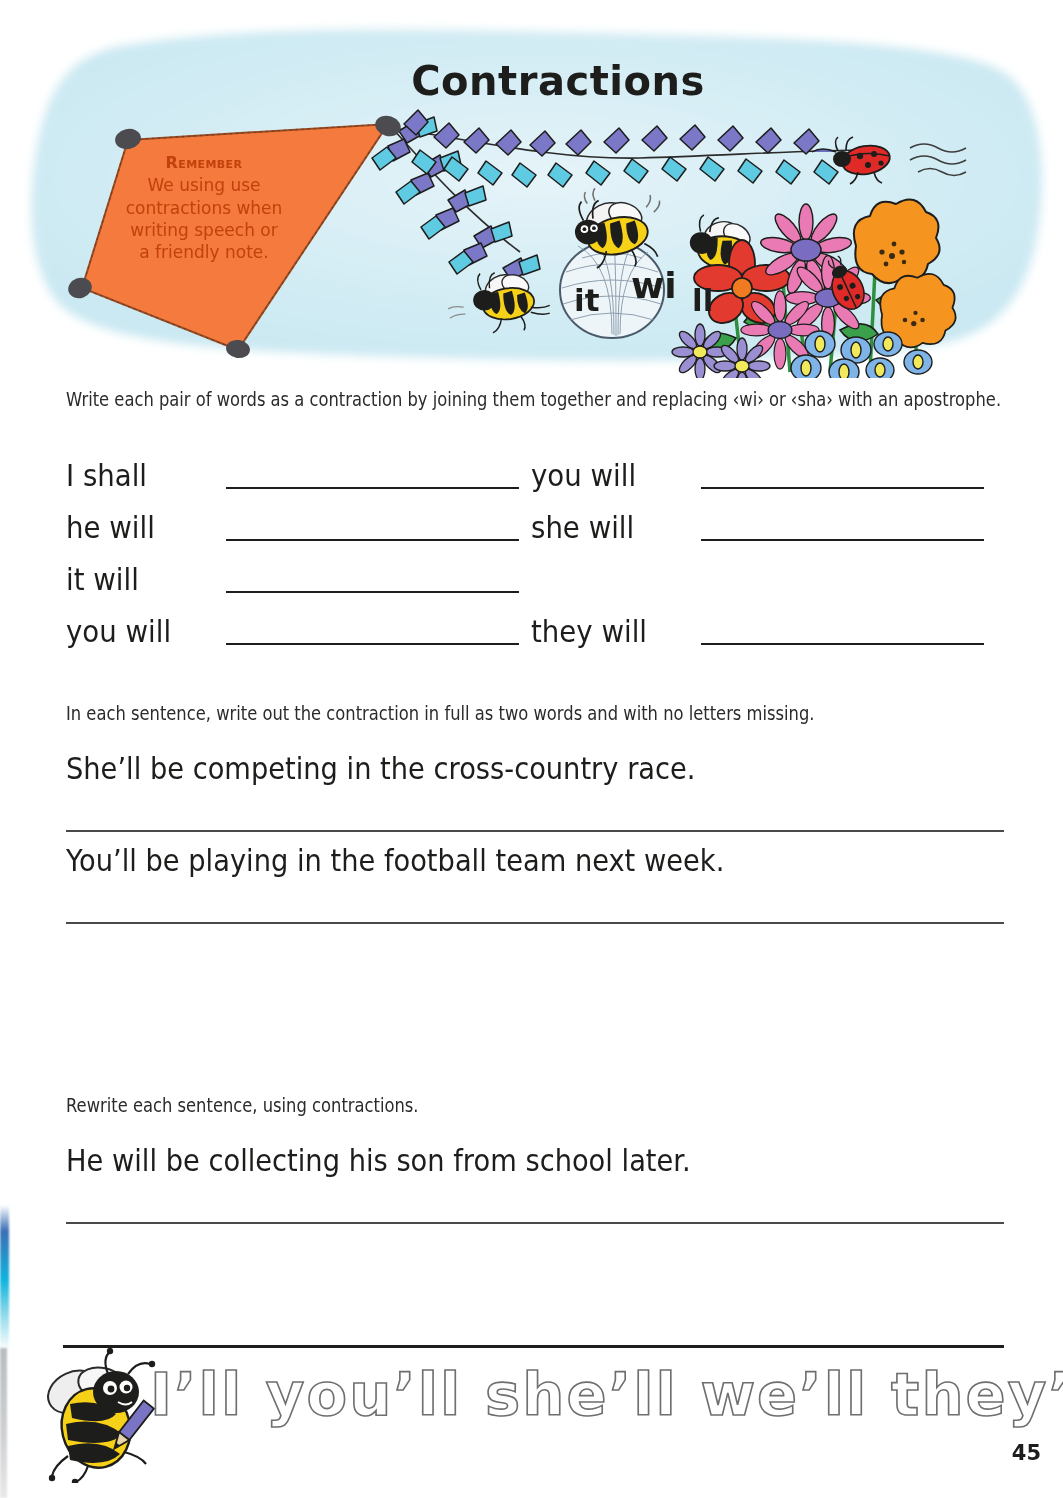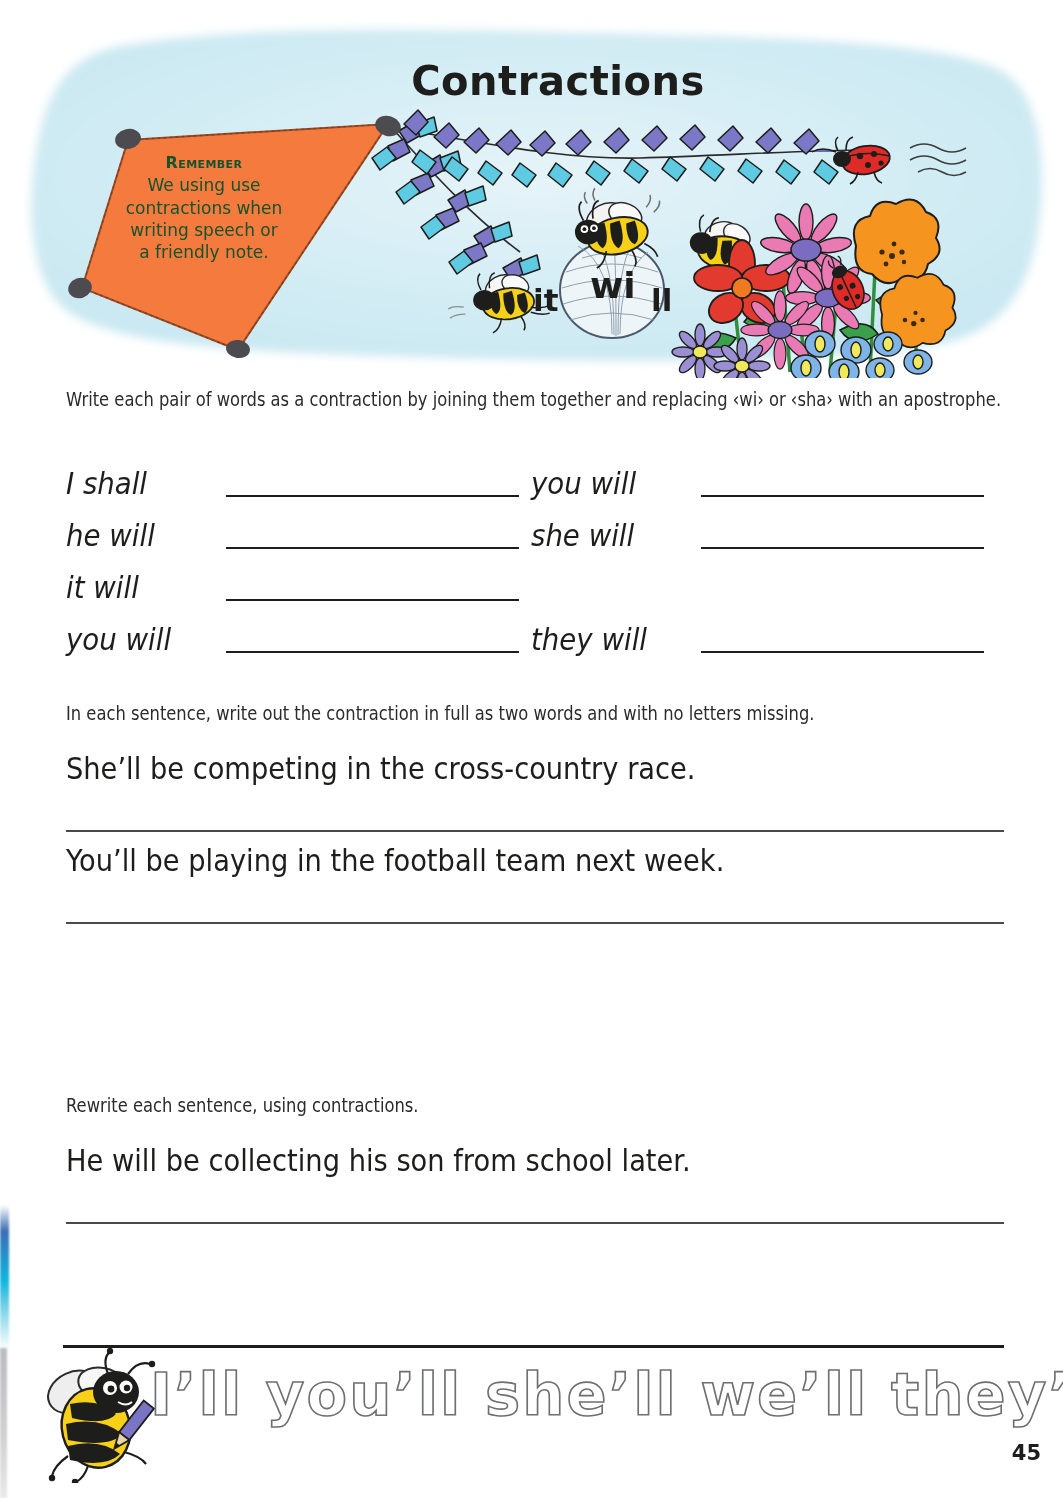--- a/index.html
+++ b/index.html
@@ -65,40 +65,41 @@
     padding-left: 28px;
   }
 
   
   .kite-text {
     position: absolute;
     left: 104px;
     top: 152px;
     width: 200px;
     text-align: center;
-    color: #14532d;
+    color: #c2410c;
     font-family: "DejaVu Sans", sans-serif;
     line-height: 1.32;
   }
   .kite-head {
     font-size: 16px;
     font-variant: small-caps;
     font-weight: 700;
     letter-spacing: 0.4px;
     margin-bottom: 1px;
   }
   .kite-line { font-size: 17px; }
 
   
   .art-word {
     position: absolute;
     font-family: "DejaVu Sans", sans-serif;
     font-size: 31px;
     font-weight: 600;
     color: #1d1d1b;
+    padding-left: 41px;
   }
   .art-word.w-it { left: 533px; top: 282px; }
   .art-word.w-wi { left: 590px; top: 265px; font-size: 36px; }
   .art-word.w-ll { left: 651px; top: 282px; }
 
   
   .sheet {
     position: absolute;
     left: 0;
     top: 378px;
@@ -119,23 +120,22 @@
 
   
   .pairs {
     position: absolute;
     left: 66px;
     top: 80px;
     width: 930px;
   }
   .pair-row {
     display: flex;
-    align-items: center;
+    align-items: flex-start;
     height: 52px;
-    font-style: italic;
   }
   .pair-cell {
     display: flex;
     align-items: flex-end;
     width: 465px;
   }
   .pair-label {
     font-family: "DejaVu Sans", sans-serif;
     font-size: 30px;
     color: #1d1d1b;

